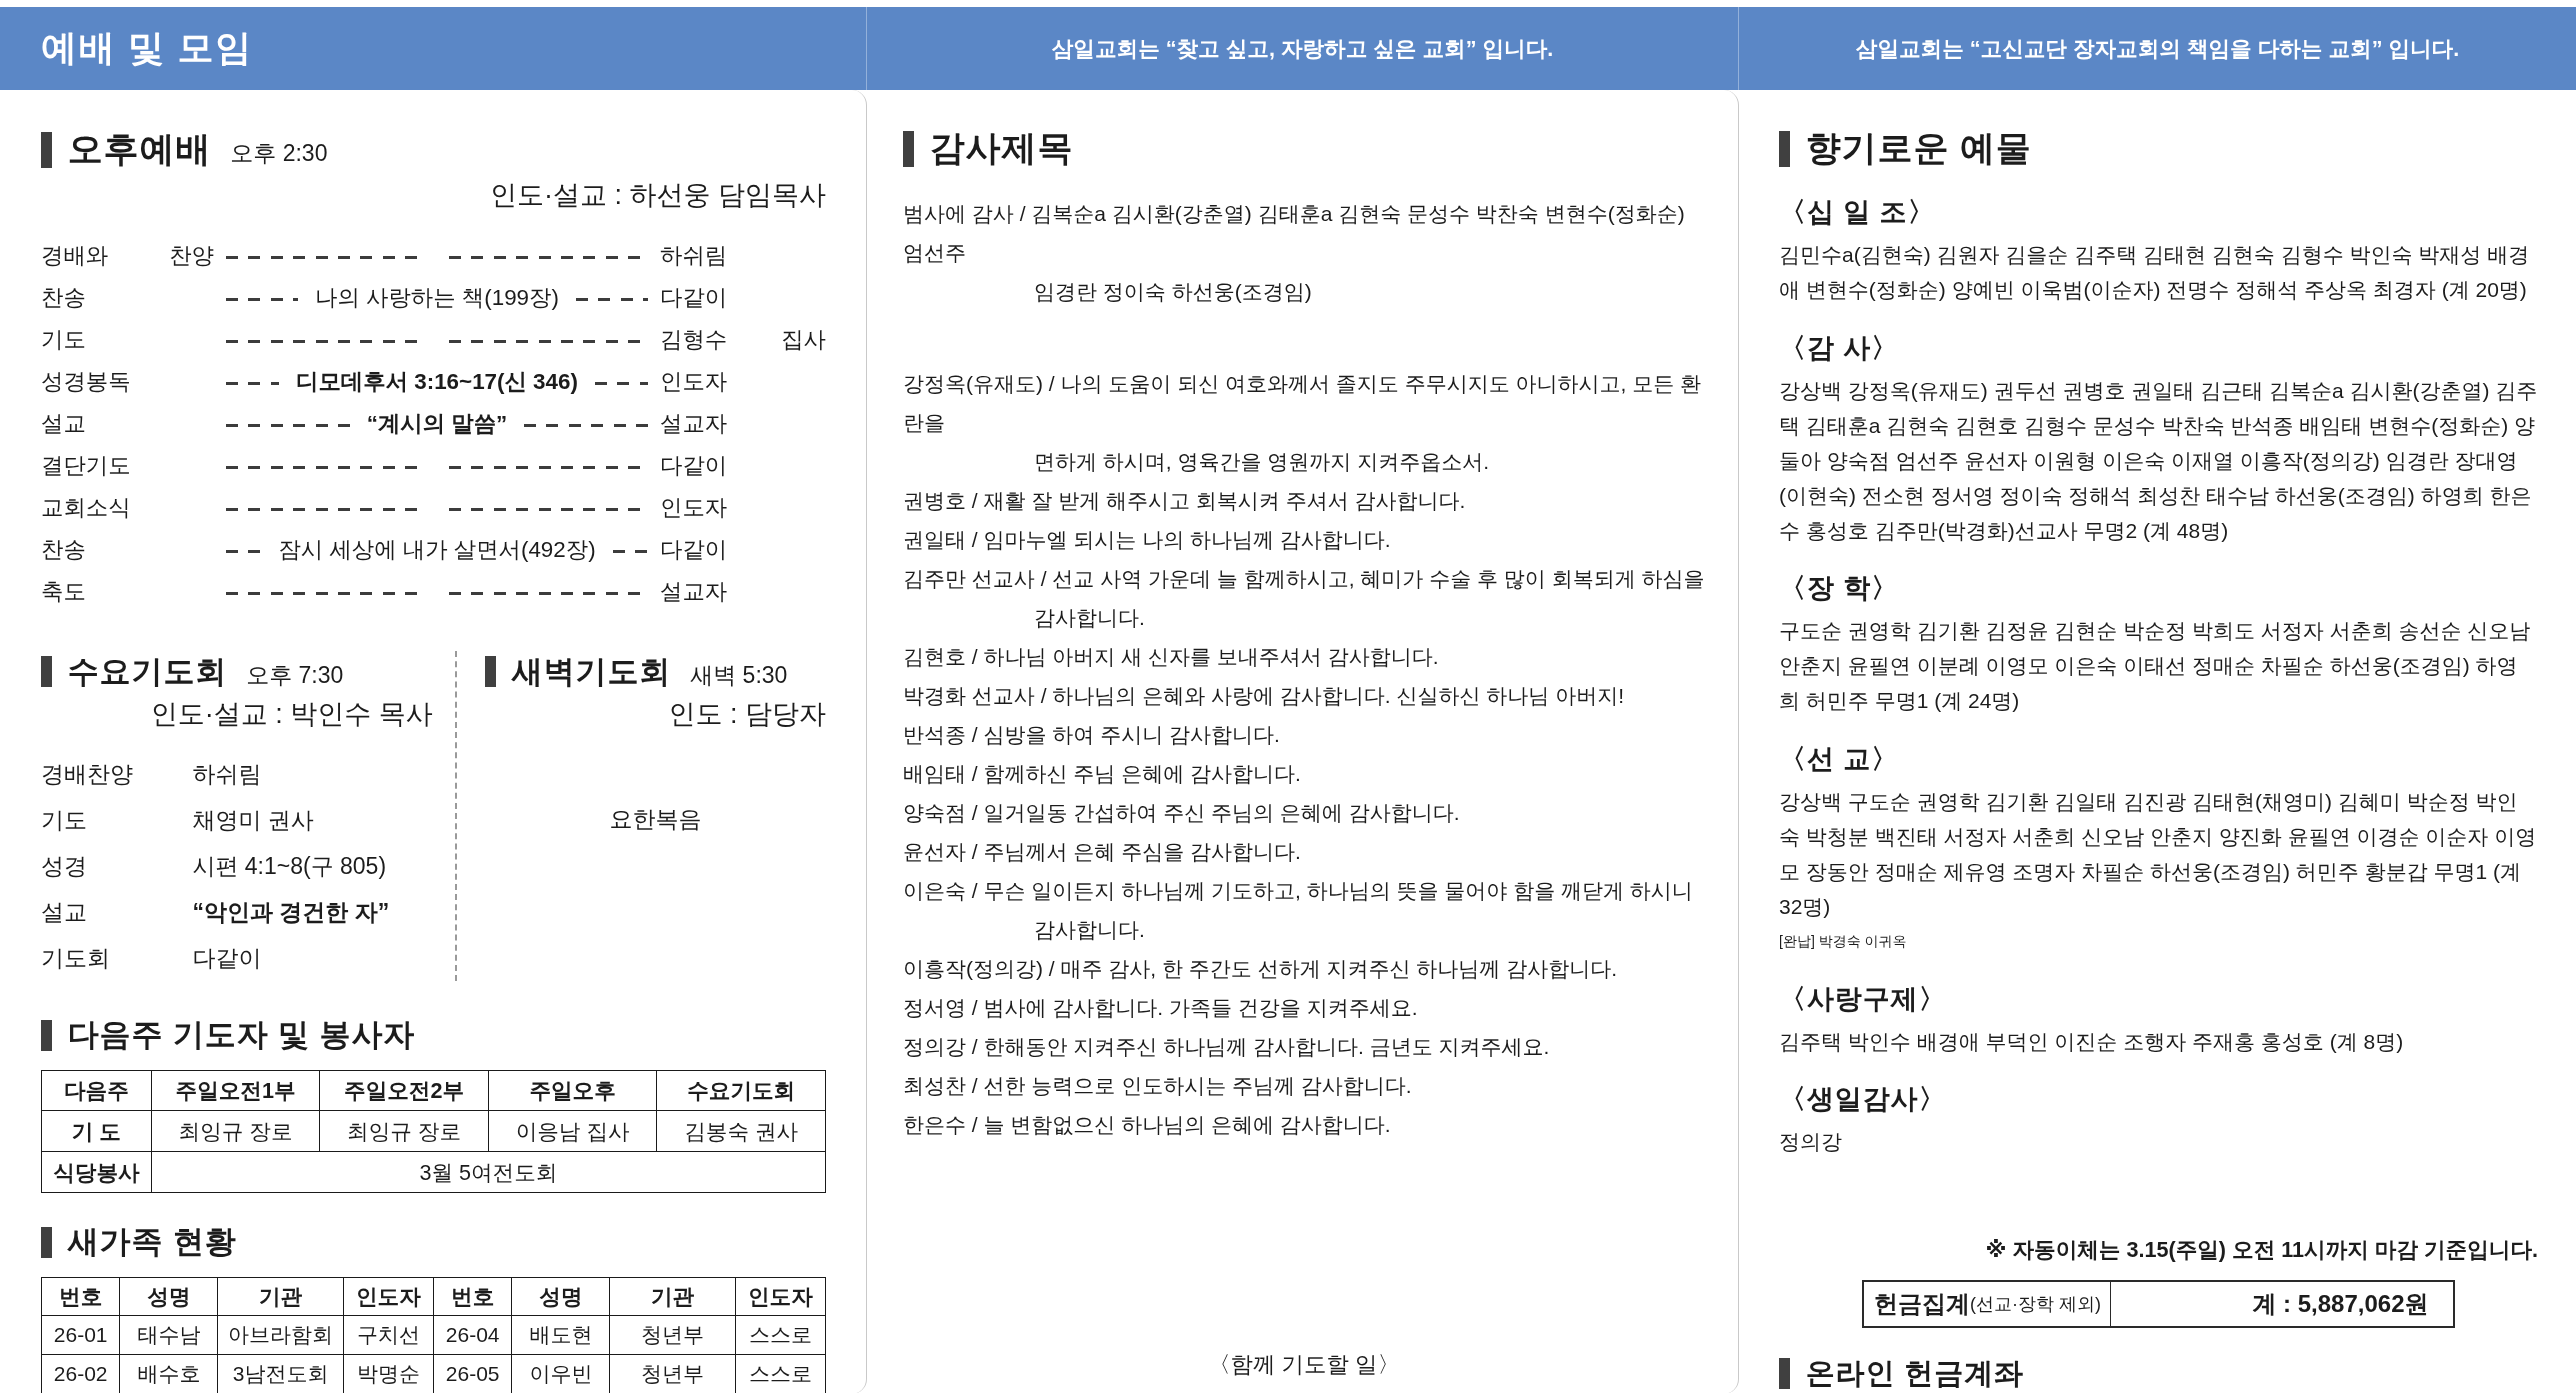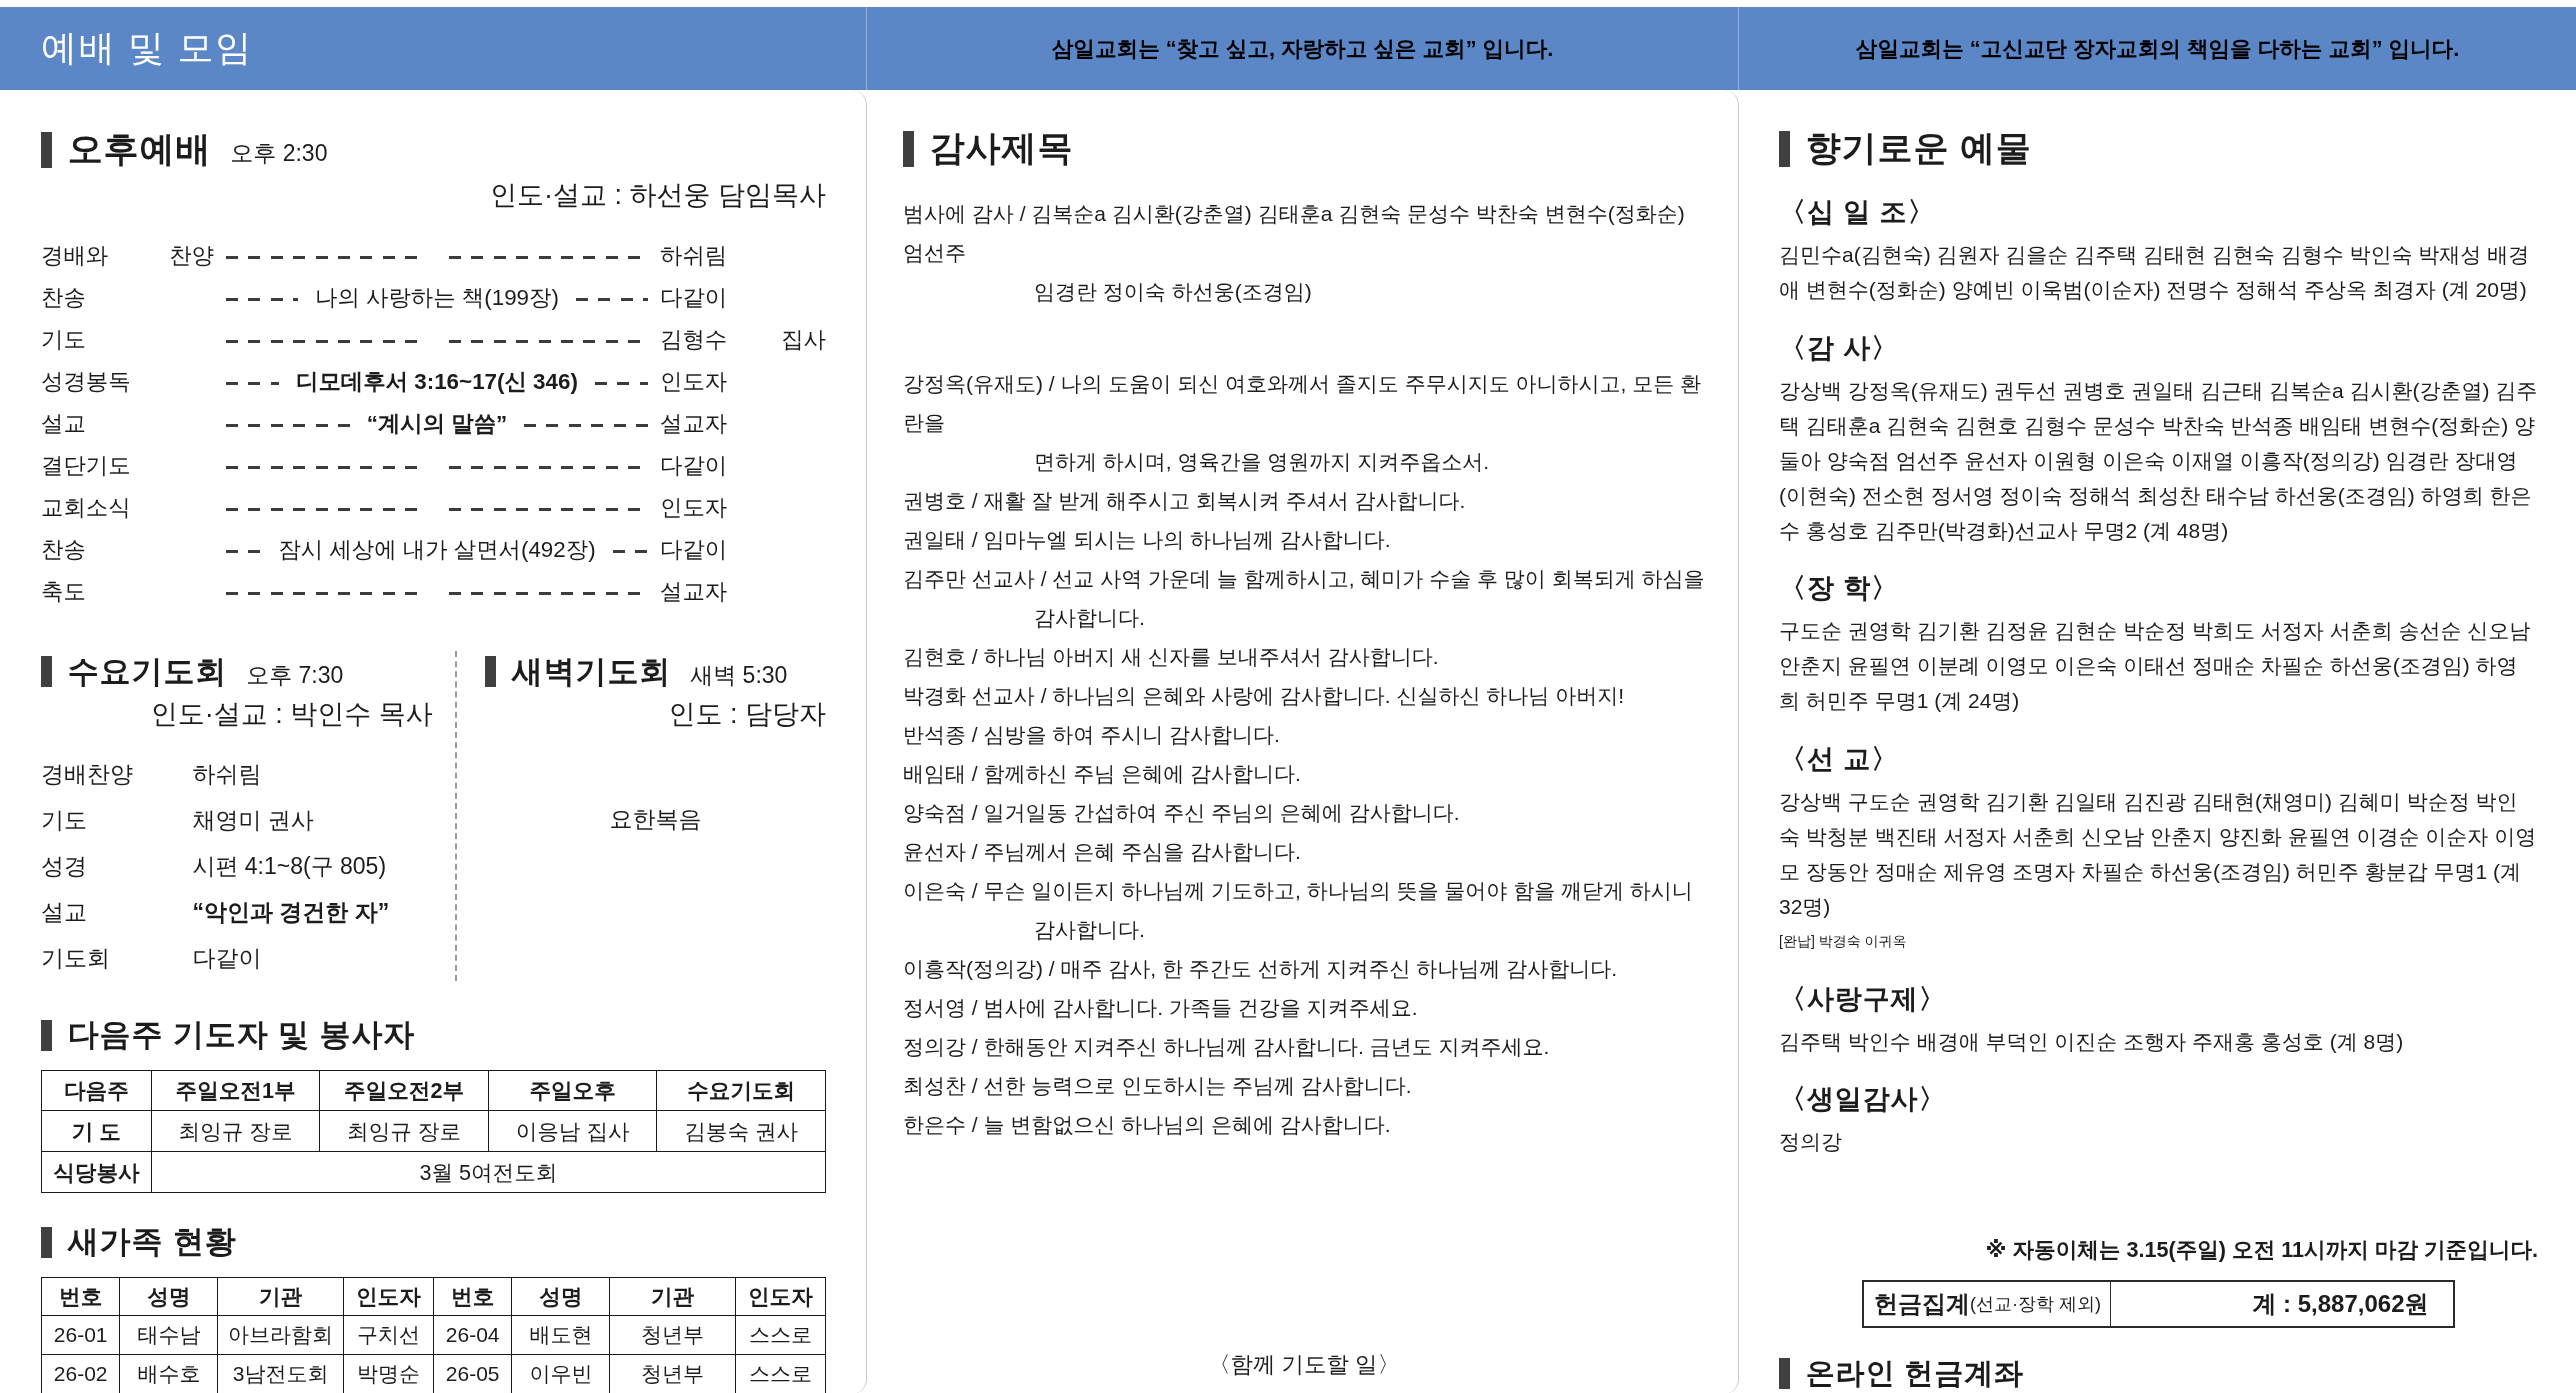--- a/index.html
+++ b/index.html
@@ -5,22 +5,22 @@
   * { margin:0; padding:0; box-sizing:border-box; }
   body { font-family:"Liberation Sans","DejaVu Sans",sans-serif; background:#ffffff; color:#1c1c1c; }
   .page { position:relative; width:2576px; height:1394px; background:#fff; overflow:hidden; }
 
   
   .hdr { position:absolute; top:7px; left:0; width:2576px; height:83px; background:#5b87c6; display:flex; }
   .hdr-seg { height:100%; display:flex; align-items:center; }
   .hdr-seg.s1 { width:867px; padding-left:41px; border-right:1.7px solid rgba(255,255,255,.35); }
   .hdr-seg.s2 { width:872px; justify-content:center; border-right:1.7px solid rgba(255,255,255,.35); }
   .hdr-seg.s3 { width:837px; justify-content:center; }
-  .hdr-title { color:#fff; font-size:36px; font-weight:normal; letter-spacing:1.7px; }
-  .hdr-slogan { color:#000000; font-size:21.6px; font-weight:bold; }
+  .hdr-title { color:#fff; font-size:36px; font-weight:bold; letter-spacing:1.7px; }
+  .hdr-slogan { color:#ffffff; font-size:21.6px; font-weight:bold; }
 
   
   .cols { position:absolute; top:90px; left:0; width:2576px; height:1304px; display:flex; }
   .col { height:100%; overflow:hidden;border-radius:15px; }
   .col-left { width:867px; border-right:1.7px solid #c9c9c9; padding:36px 40px 0 41px; }
   .col-mid { width:872px; border-right:1.7px solid #c9c9c9; padding:35px 33px 0 36px; }
   .col-right { width:835px; padding:35px 36px 0 40px; }
 
   
   .sec-h { display:flex; align-items:center; }

